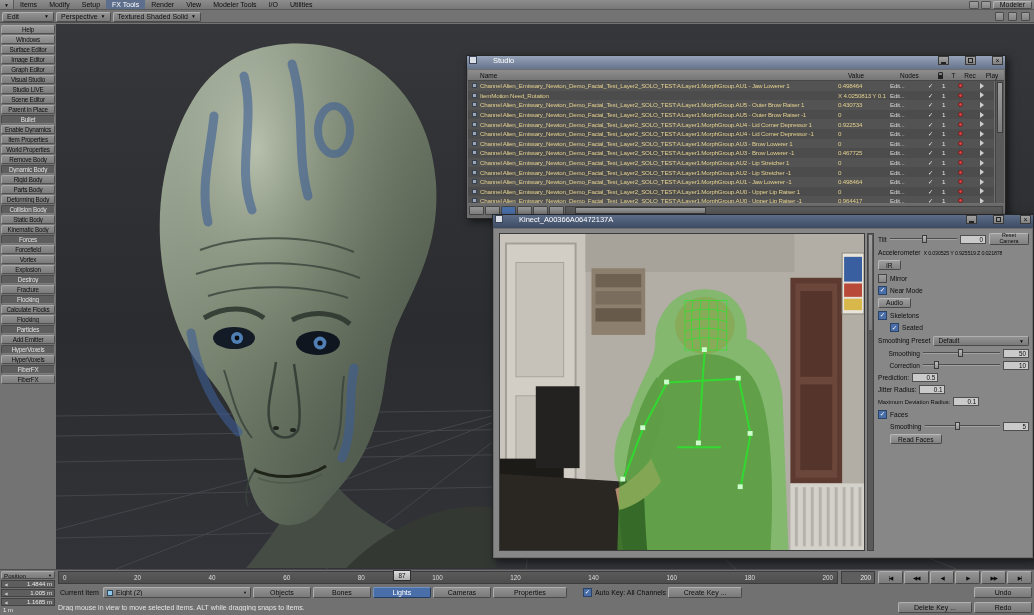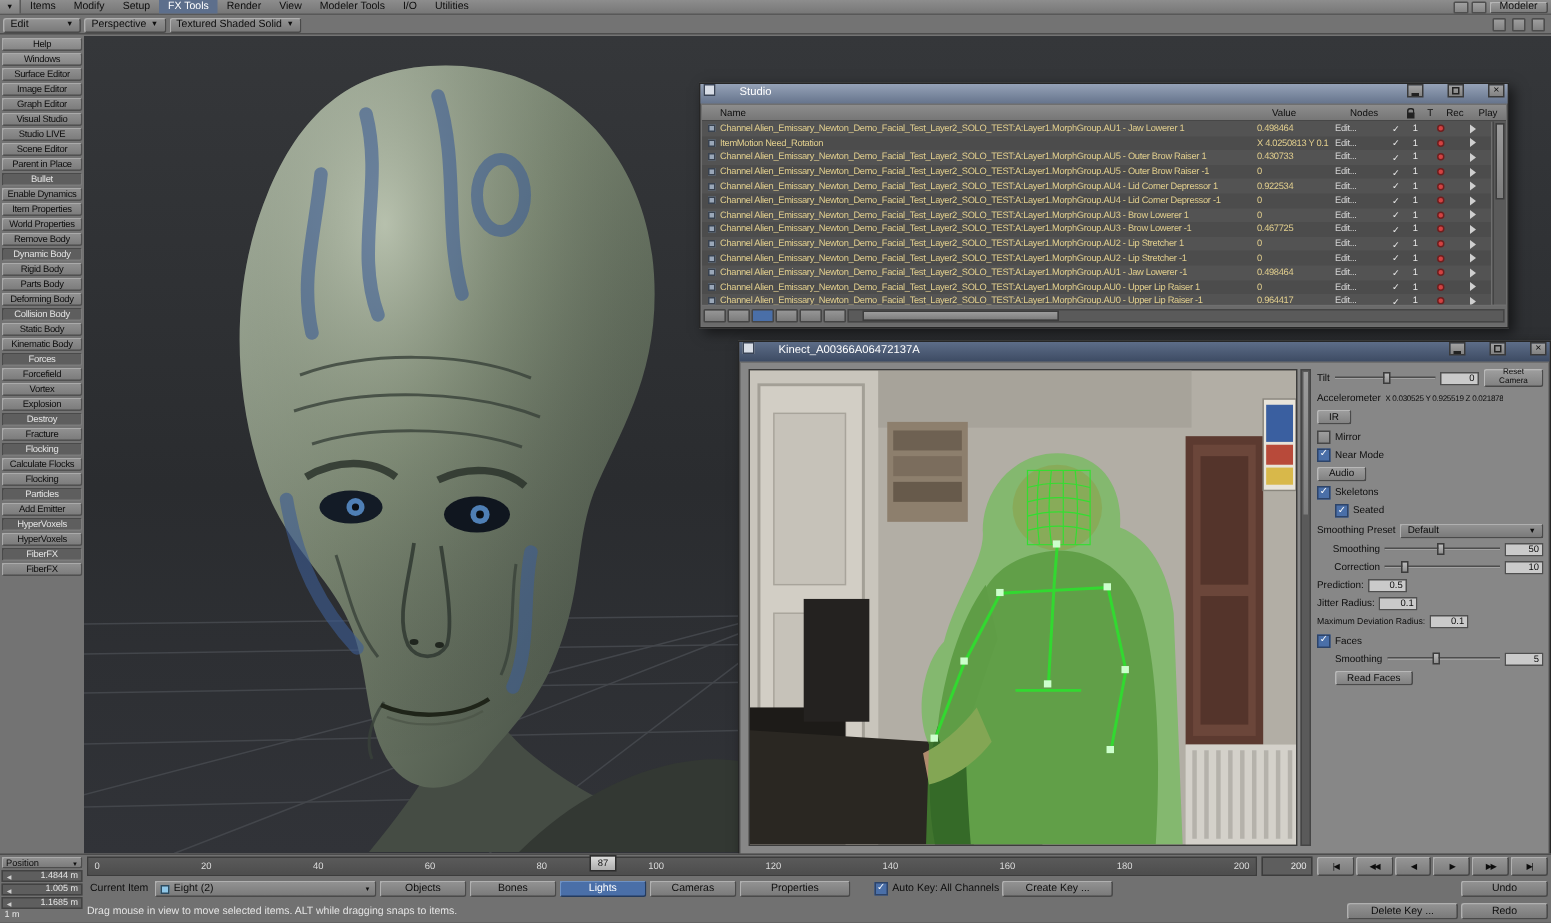--- a/index.html
+++ b/index.html
@@ -69,21 +69,21 @@
   .tri{width:0;height:0;border-left:4px solid #cfcfcf;border-top:3px solid transparent;border-bottom:3px solid transparent;}
   .vscroll{position:absolute;right:1px;top:25px;bottom:15px;width:9px;background:#5a5a5a;border-left:1px solid #444;}
   .vthumb{margin:1px;height:42%;background:linear-gradient(#9c9c9c,#7d7d7d);border:1px solid #3d3d3d;}
   .sfoot{position:absolute;left:1px;right:1px;bottom:1px;height:13px;background:#6b6b6b;display:flex;align-items:center;gap:1px;padding:0 1px;}
   .fbtn{width:15px;height:9px;background:linear-gradient(#969696,#7c7c7c);border:1px solid #454545;border-radius:1px;}
   .fbtn.blue{background:#4a6fa8;}
   .hscroll{flex:1;height:9px;background:#5a5a5a;border:1px solid #454545;position:relative;}
   .hthumb{position:absolute;left:2%;top:0;bottom:0;width:30%;background:linear-gradient(#9c9c9c,#7d7d7d);border:1px solid #3d3d3d;}
 
   
-  .kinect{left:492px;top:227px;width:542px;height:345px;z-index:5;}
+  .kinect{left:492px;top:214px;width:542px;height:345px;z-index:5;}
   .kbody{position:absolute;left:1px;right:1px;top:14px;bottom:1px;background:#878787;}
   .kvideo{position:absolute;left:5px;top:4px;width:366px;height:318px;background:#9a968d;border:1px solid #3c3c3c;}
   .kvideo svg{width:100%;height:100%;display:block;}
   .kvscroll{position:absolute;left:373px;top:4px;width:7px;height:318px;background:#5a5a5a;border:1px solid #454545;}
   .kvthumb{margin:1px;height:30%;background:linear-gradient(#9c9c9c,#7d7d7d);}
   .kpanel{position:absolute;left:383px;right:2px;top:3px;bottom:2px;display:flex;flex-direction:column;gap:3.2px;font-size:6.6px;padding:1px;}
   .krow{display:flex;align-items:center;gap:3px;min-height:9px;}
   .krow.indent{padding-left:12px;}
   .klabel{white-space:nowrap;}
   .klabel.rt{width:42px;text-align:right;flex:0 0 42px;}

